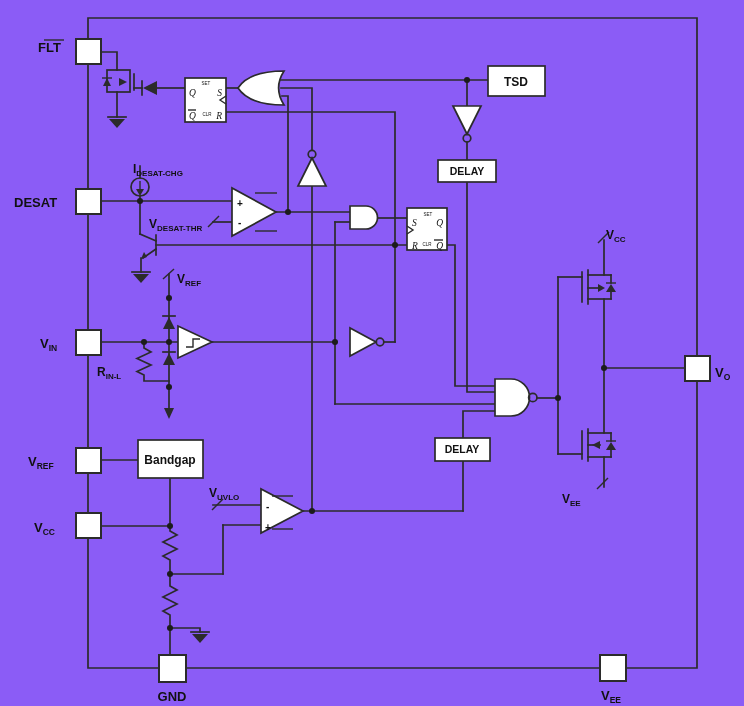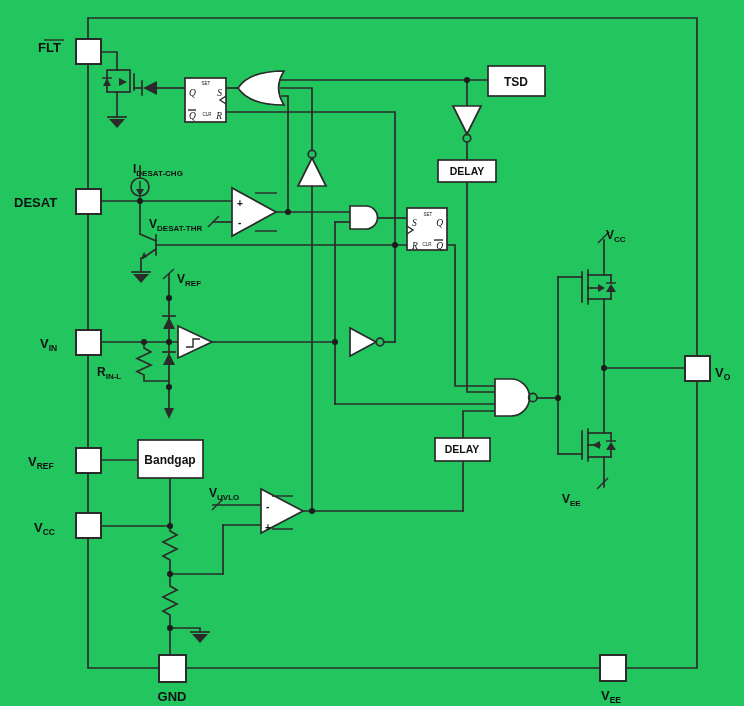--- a/index.html
+++ b/index.html
@@ -1,16 +1,16 @@
 <!DOCTYPE html>
 <html><head>
 <meta charset="utf-8">
 <style>
   html,body{margin:0;padding:0;background:#fff;}
-  .canvas{width:744px;height:706px;background:#22c55e;position:relative;font-family:"Liberation Sans",sans-serif;}
+  .canvas{width:744px;height:706px;background:#8b5cf6;position:relative;font-family:"Liberation Sans",sans-serif;}
   svg{display:block;}
   .w{fill:none;stroke:#2b2b2b;stroke-width:1.7;stroke-linecap:square;stroke-linejoin:miter;}
   .thin{fill:none;stroke:#2b2b2b;stroke-width:1.4;}
   .box{fill:#ffffff;stroke:#2b2b2b;stroke-width:1.7;}
   .pin{fill:#ffffff;stroke:#2b2b2b;stroke-width:2;}
   .dot{fill:#1c1c1c;stroke:none;}
   .filled{fill:#2b2b2b;stroke:none;}
   .lbl{font-family:"Liberation Sans",sans-serif;font-size:13px;font-weight:600;fill:#111;}
   .lbl2{font-family:"Liberation Sans",sans-serif;font-size:12px;font-weight:600;fill:#111;}
   .sub{font-size:8.5px;font-weight:600;}

